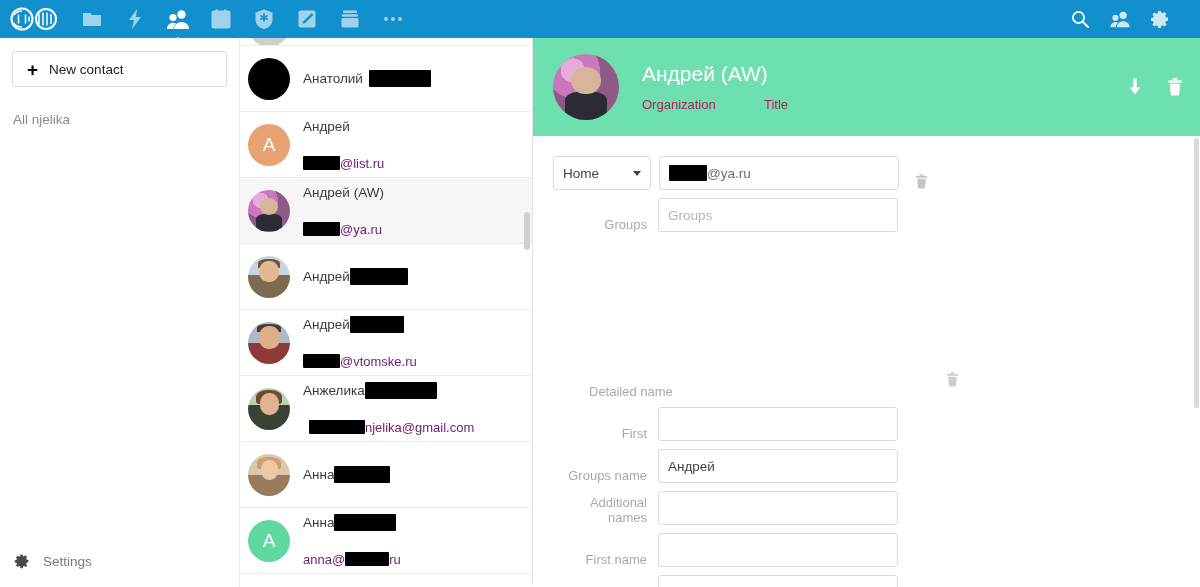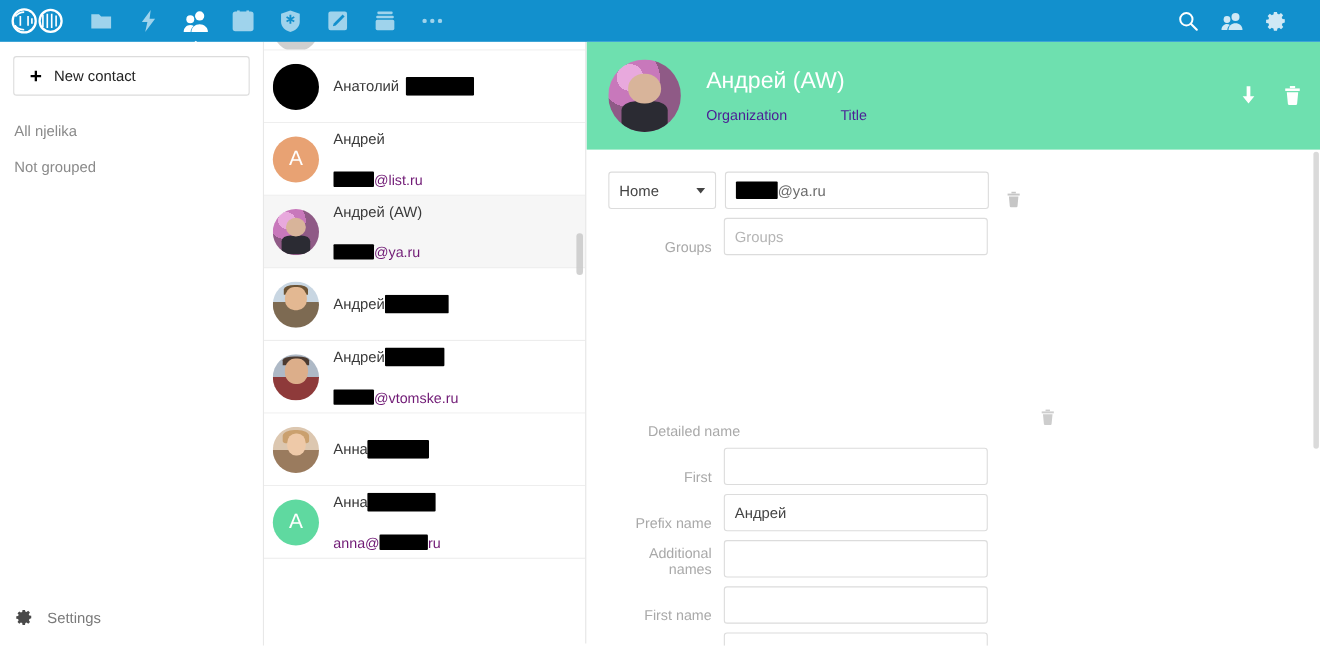--- a/index.html
+++ b/index.html
@@ -188,21 +188,21 @@
     flex: none;
   }
   .dh-names { margin-left: 23px; }
   .dh-fullname {
     font-size: 21px; color: #ffffff; font-weight: normal;
     line-height: 24px;
   }
   .dh-sub { margin-top: 11px; display: flex; }
   .dh-org, .dh-title {
     font-size: 13px;
-    color: #4c1d95;
+    color: #be185d;
   }
   .dh-org { width: 122px; }
   .dh-actions {
     margin-left: auto;
     display: flex; align-items: center;
     padding-right: 12px;
     gap: 14px;
   }
   .dh-actions .act { cursor: pointer; display: flex; padding: 4px; }
 
@@ -403,23 +403,20 @@
 
   <div class="sidebar">
     <div class="newcontact">
       <span class="plus">+</span>
       <span>New contact</span>
     </div>
     <div class="side-list">
       <div class="side-item">
         <span>All njelika</span>
       </div>
-      <div class="side-item">
-        <span>Not grouped</span>
-      </div>
     </div>
     <div class="settings-row">
       <span class="gear">
         <svg width="16" height="16" viewBox="0 0 20 20">
           <path fill="#6b6b6b" d="M10 6.8A3.2 3.2 0 1 0 10 13.2 3.2 3.2 0 0 0 10 6.8zm0 4.8a1.6 1.6 0 1 1 0-3.2 1.6 1.6 0 0 1 0 3.2z"></path>
           <path fill="#4a4a4a" d="M18 11.4V8.6l-2.2-.4a6 6 0 0 0-.6-1.5l1.3-1.8-2-2-1.8 1.3a6 6 0 0 0-1.5-.6L10.9 2H8.1l-.4 2.2a6 6 0 0 0-1.5.6L4.4 3.5l-2 2 1.3 1.8a6 6 0 0 0-.6 1.5L1 9v2.8l2.1.4c.1.5.3 1 .6 1.5l-1.3 1.8 2 2 1.8-1.3c.5.3 1 .5 1.5.6l.4 2.2h2.8l.4-2.2c.5-.1 1-.3 1.5-.6l1.8 1.3 2-2-1.3-1.8c.3-.5.5-1 .6-1.5z"></path>
         </svg>
       </span>
       <span>Settings</span>
     </div>
@@ -496,20 +493,35 @@
           <span>Андрей </span>
           <span class="redact" style="width:54px;height:17px;"></span>
         </div>
         <div class="c-mail">
           <span class="redact" style="width:37px;"></span>
           <span>@vtomske.ru</span>
         </div>
       </div>
     </div>
 
+    <div class="contact-row">
+      <div class="avatar">
+          <div class="ph woman1"></div>
+        </div>
+      <div class="c-text">
+        <div class="c-name">
+          <span>Анжелика </span>
+          <span class="redact" style="width:72px;height:17px;"></span>
+        </div>
+        <div class="c-mail">
+          <span class="redact" style="width:56px;margin-left:6px;"></span>
+          <span>njelika@gmail.com</span>
+        </div>
+      </div>
+    </div>
 
     <div class="contact-row">
       <div class="avatar">
           <div class="ph woman2"></div>
         </div>
       <div class="c-text">
         <div class="c-name">
           <span>Анна </span>
           <span class="redact" style="width:56px;height:17px;"></span>
         </div>
@@ -606,21 +618,21 @@
       </div>
 
       <div class="frow">
         <div class="flabel">First</div>
         <div class="fctl">
           <span></span>
         </div>
       </div>
 
       <div class="frow">
-        <div class="flabel">Prefix name</div>
+        <div class="flabel">Groups name</div>
         <div class="fctl">
           <span>Андрей</span>
         </div>
       </div>
 
       <div class="frow">
         <div class="flabel">Additional names</div>
         <div class="fctl">
           <span></span>
         </div>

